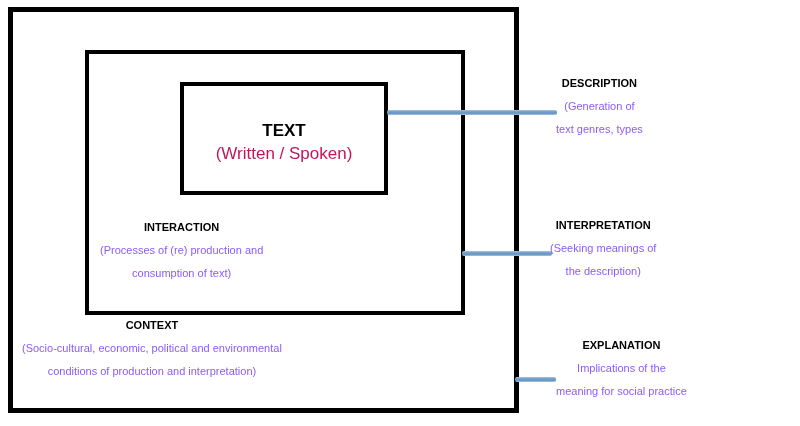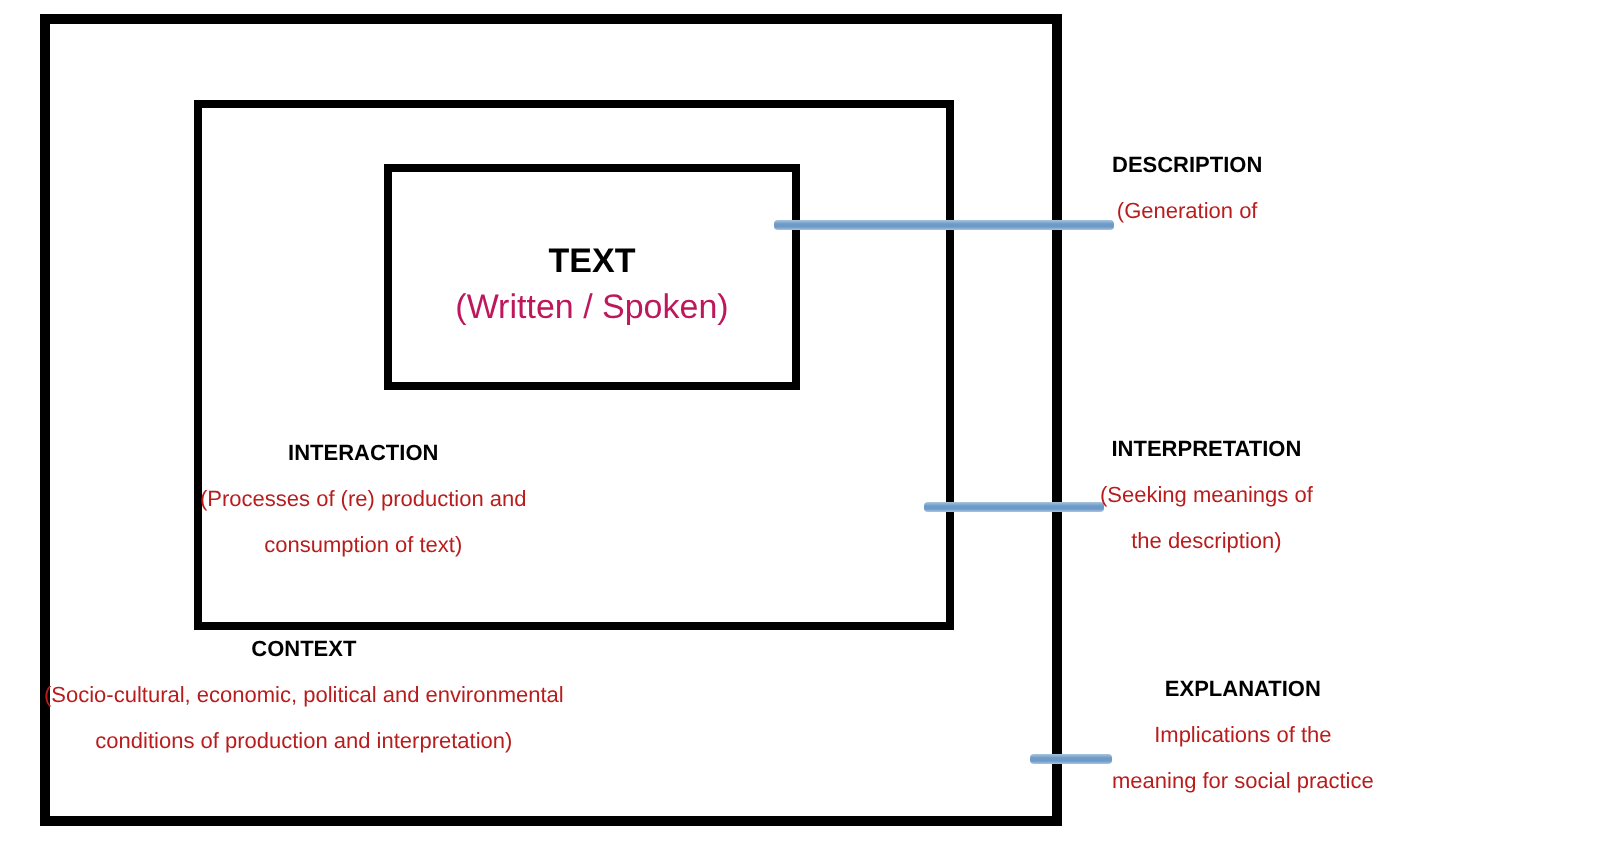--- a/index.html
+++ b/index.html
@@ -17,21 +17,20 @@
     position: relative;
     width: 800px;
     height: 426px;
     background: #ffffff;
     overflow: hidden;
   }
   .box {
     position: absolute;
     background: transparent;
     box-sizing: border-box;
-    margin-left: 12px;
   }
   .box.outer {
     left: 8px; top: 7px;
     width: 511px; height: 406px;
     border: 5px solid #000000;
   }
   .box.middle {
     left: 85px; top: 50px;
     width: 380px; height: 265px;
     border: 4px solid #000000;
@@ -50,21 +49,21 @@
     line-height: 23px;
     white-space: nowrap;
     text-align: center;
   }
   .tb .h {
     font-weight: bold;
     color: #000000;
   }
   .tb .b {
     font-weight: normal;
-    color: #b91c1c;
+    color: #8b5cf6;
   }
   .center-label {
     text-align: center;
     font-size: 17px;
     line-height: 23px;
     padding-top: 6px;
   }
   .center-label .h { font-weight: bold; color: #000000; }
   .center-label .b { font-weight: normal; color: #be185d; }
   .interaction-label { left: 100px; top: 216px; }
@@ -109,20 +108,21 @@
     <div class="b">consumption of text)</div>
   </div>
 
   <div class="connector c1" style="background: linear-gradient(rgb(170, 197, 222) 0%, rgb(109, 154, 198) 40%, rgb(109, 154, 198) 70%, rgb(170, 197, 222) 100%);"></div>
   <div class="connector c2" style="background: linear-gradient(rgb(170, 197, 222) 0%, rgb(109, 154, 198) 40%, rgb(109, 154, 198) 70%, rgb(170, 197, 222) 100%);"></div>
   <div class="connector c3" style="background: linear-gradient(rgb(170, 197, 222) 0%, rgb(109, 154, 198) 40%, rgb(109, 154, 198) 70%, rgb(170, 197, 222) 100%);"></div>
 
   <div class="tb description-label">
     <div class="h">DESCRIPTION</div>
     <div class="b">(Generation of</div>
+    <div class="b">text genres, types</div>
   </div>
 
   <div class="tb explanation-label">
     <div class="h">EXPLANATION</div>
     <div class="b">Implications of the</div>
     <div class="b">meaning for social practice</div>
   </div>
 
   <div class="tb interpretation-label">
     <div class="h">INTERPRETATION</div>

